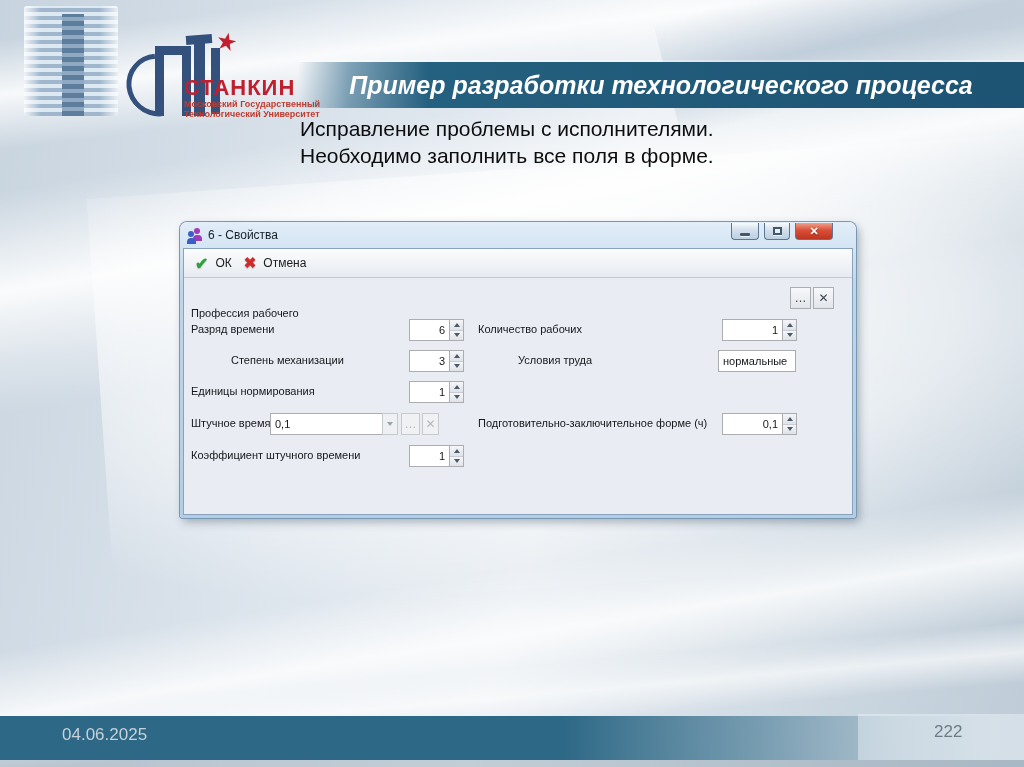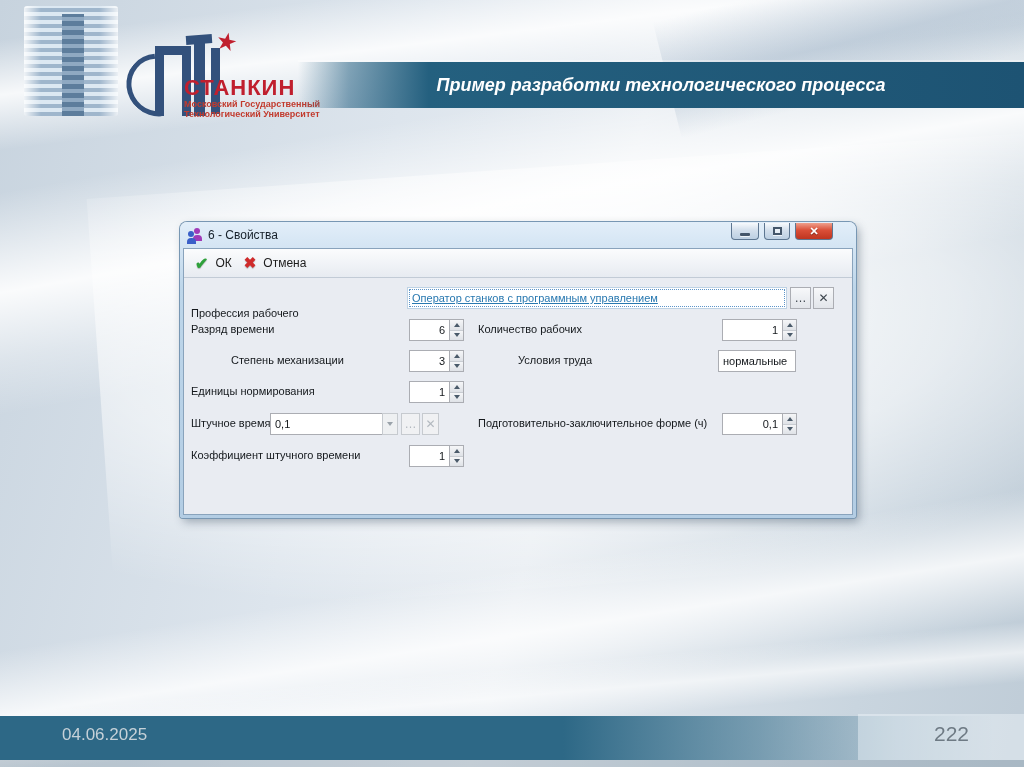--- a/index.html
+++ b/index.html
@@ -43,21 +43,21 @@
   .mark-star { position:absolute; left:194px; top:24px; font-size:24px; color:#c01f2e; transform:rotate(12deg); }
   .logo-title { position:absolute; left:162px; top:71px; font-size:22px; font-weight:bold; color:#c01f2e; letter-spacing:1px; }
   .logo-sub { position:absolute; left:162px; font-size:9px; font-weight:bold; color:#c23b2e; white-space:nowrap; }
   .logo-sub.l1 { top:95px; } .logo-sub.l2 { top:105px; }
 
   
   .banner { position:absolute; left:298px; top:62px; width:726px; height:46px;
     display:flex; align-items:center; justify-content:center;
     background:linear-gradient(90deg, rgba(36,96,130,0) 0%, rgba(36,96,130,.55) 7%, #24607f 18%, #1d5373 100%);
     box-shadow:0 -2px 0 rgba(255,255,255,.35); }
-  .banner span { color:#fff; font-size:18px; font-weight:bold; font-style:italic; }
+  .banner span { color:#fff; font-size:25px; font-weight:bold; font-style:italic; }
   .subtitle { position:absolute; left:300px; top:115px; color:#0d0d0d; font-size:21px; line-height:27px; }
 
   
   .dialog { position:absolute; left:180px; top:222px; width:676px; height:296px;
     border-radius:7px 7px 3px 3px;
     background:linear-gradient(180deg,#e2eef9 0%,#bed6ea 22%,#b3cde4 100%);
     box-shadow:0 0 0 1px #7897b3, 3px 4px 10px rgba(50,70,90,.4); }
   .titlebar { position:absolute; left:0; top:0; right:0; height:26px; display:flex; align-items:center; padding-left:7px; }
   .win-icon { position:relative; width:16px; height:16px; margin-right:5px; }
   .fig { position:absolute; }
@@ -116,21 +116,21 @@
   .y1l { top:29px; } .y2l { top:45px; } .y3l { top:76px;margin-left:40px; } .y4l { top:107px; } .y5l { top:139px; } .y6l { top:171px; }
   .spin.l2 { left:225px; top:41px; } .spin.l3 { left:225px; top:72px; } .spin.l4 { left:225px; top:103px; } .spin.l6 { left:225px; top:167px; } .spin .num.w40 { width:40px; } .spin .num.w60 { width:60px; }
   .spin.r2 { left:538px; top:41px; } .spin.r5 { left:538px; top:135px; }
   .plainbox.cond { left:534px; top:72px; width:78px; }
 
   
   .footer-bar { position:absolute; left:0; top:716px; width:1024px; height:44px;
     background:linear-gradient(90deg,#2d6886 0%,#2d6886 55%,rgba(45,104,134,.55) 74%,rgba(45,104,134,.15) 88%,rgba(45,104,134,0) 97%); }
   .page-panel { position:absolute; left:858px; top:714px; width:166px; height:46px; background:rgba(240,246,250,.45); }
   .footer-date { position:absolute; left:62px; top:725px; font-size:17px; color:#c6d1d8; }
-  .footer-page { position:absolute; left:934px; top:722px; font-size:21px; color:#6e7a84; }
+  .footer-page { position:absolute; left:934px; top:722px; font-size:17px; color:#6e7a84; }
   .footer-strip { position:absolute; left:0; top:760px; width:1024px; height:7px; background:rgba(125,145,160,.35); }
 </style>
 </head>
 <body>
 
 <div class="slide">
 
   <div class="streak s1"></div>
   <div class="streak s2"></div>
   <div class="streak s3"></div>
@@ -148,20 +148,24 @@
     <div class="mark-t-stem"></div>
     <div class="mark-b3"></div>
     <div class="mark-star">★</div>
     <div class="logo-title">СТАНКИН</div>
     <div class="logo-sub l1">Московский Государственный</div>
     <div class="logo-sub l2">Технологический Университет</div>
   </div>
 
   <div class="banner">
     <span>Пример разработки технологического процесса</span>
+  </div>
+  <div class="subtitle">
+    <div>Исправление проблемы с исполнителями.</div>
+    <div>Необходимо заполнить все поля в форме.</div>
   </div>
 
   <div class="dialog">
     <div class="titlebar">
       <div class="win-icon">
         <div class="fig purple">
             <div class="head"></div>
             <div class="body"></div>
           </div>
         <div class="fig blue">
@@ -191,23 +195,20 @@
         </div>
         <div class="tb-btn">
           <span class="ico-cross">✖</span>
           <span>Отмена</span>
         </div>
       </div>
 
       <div class="content">
 
         <div class="lbl lp y1l">Профессия рабочего</div>
-        <div class="tbox prof-field">
-          <span>Оператор станков с программным управлением</span>
-        </div>
         <div class="sq-btn" style="left:606px;">…</div>
         <div class="sq-btn" style="left:629px;">✕</div>
 
         <div class="lbl lp y2l">Разряд времени</div>
         <div class="spin l2">
           <div class="num w40">6</div>
           <div class="btns">
               <div>
                 <span class="tri-up"></span>
               </div>

